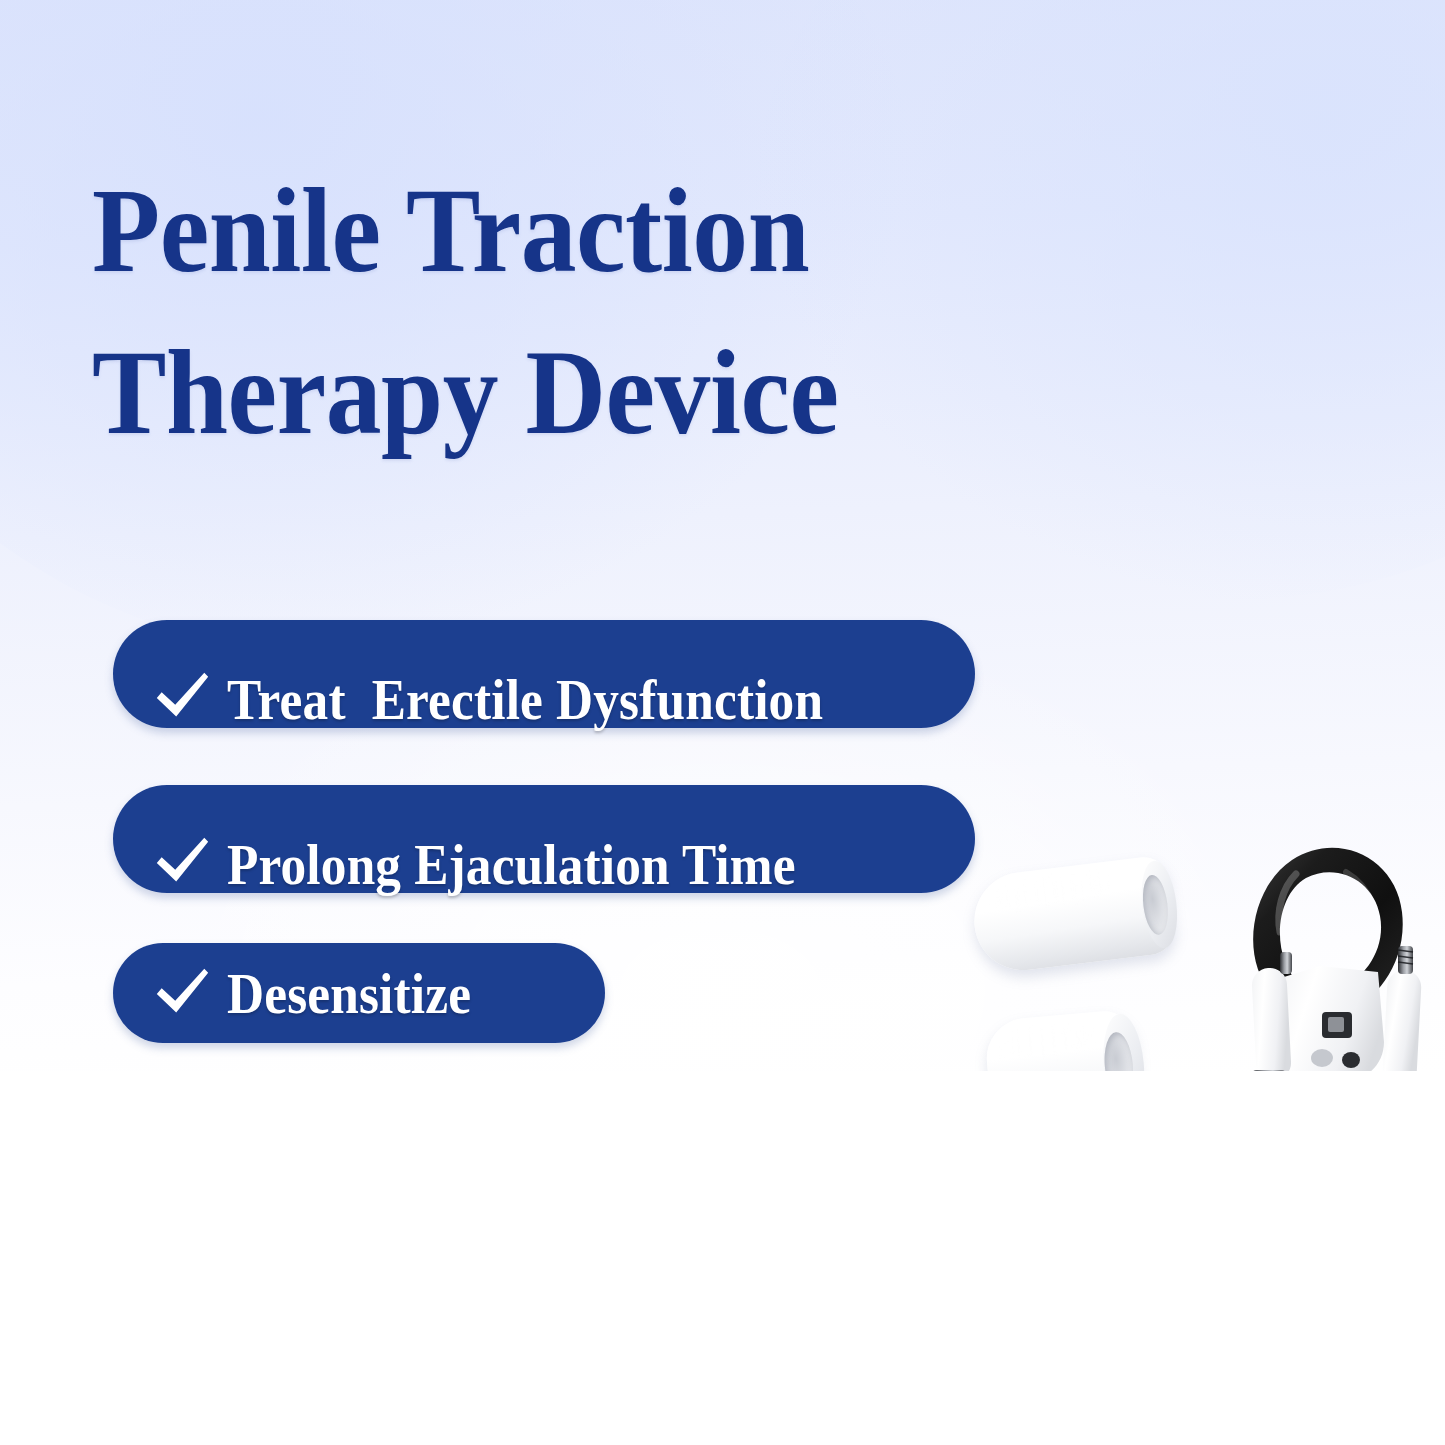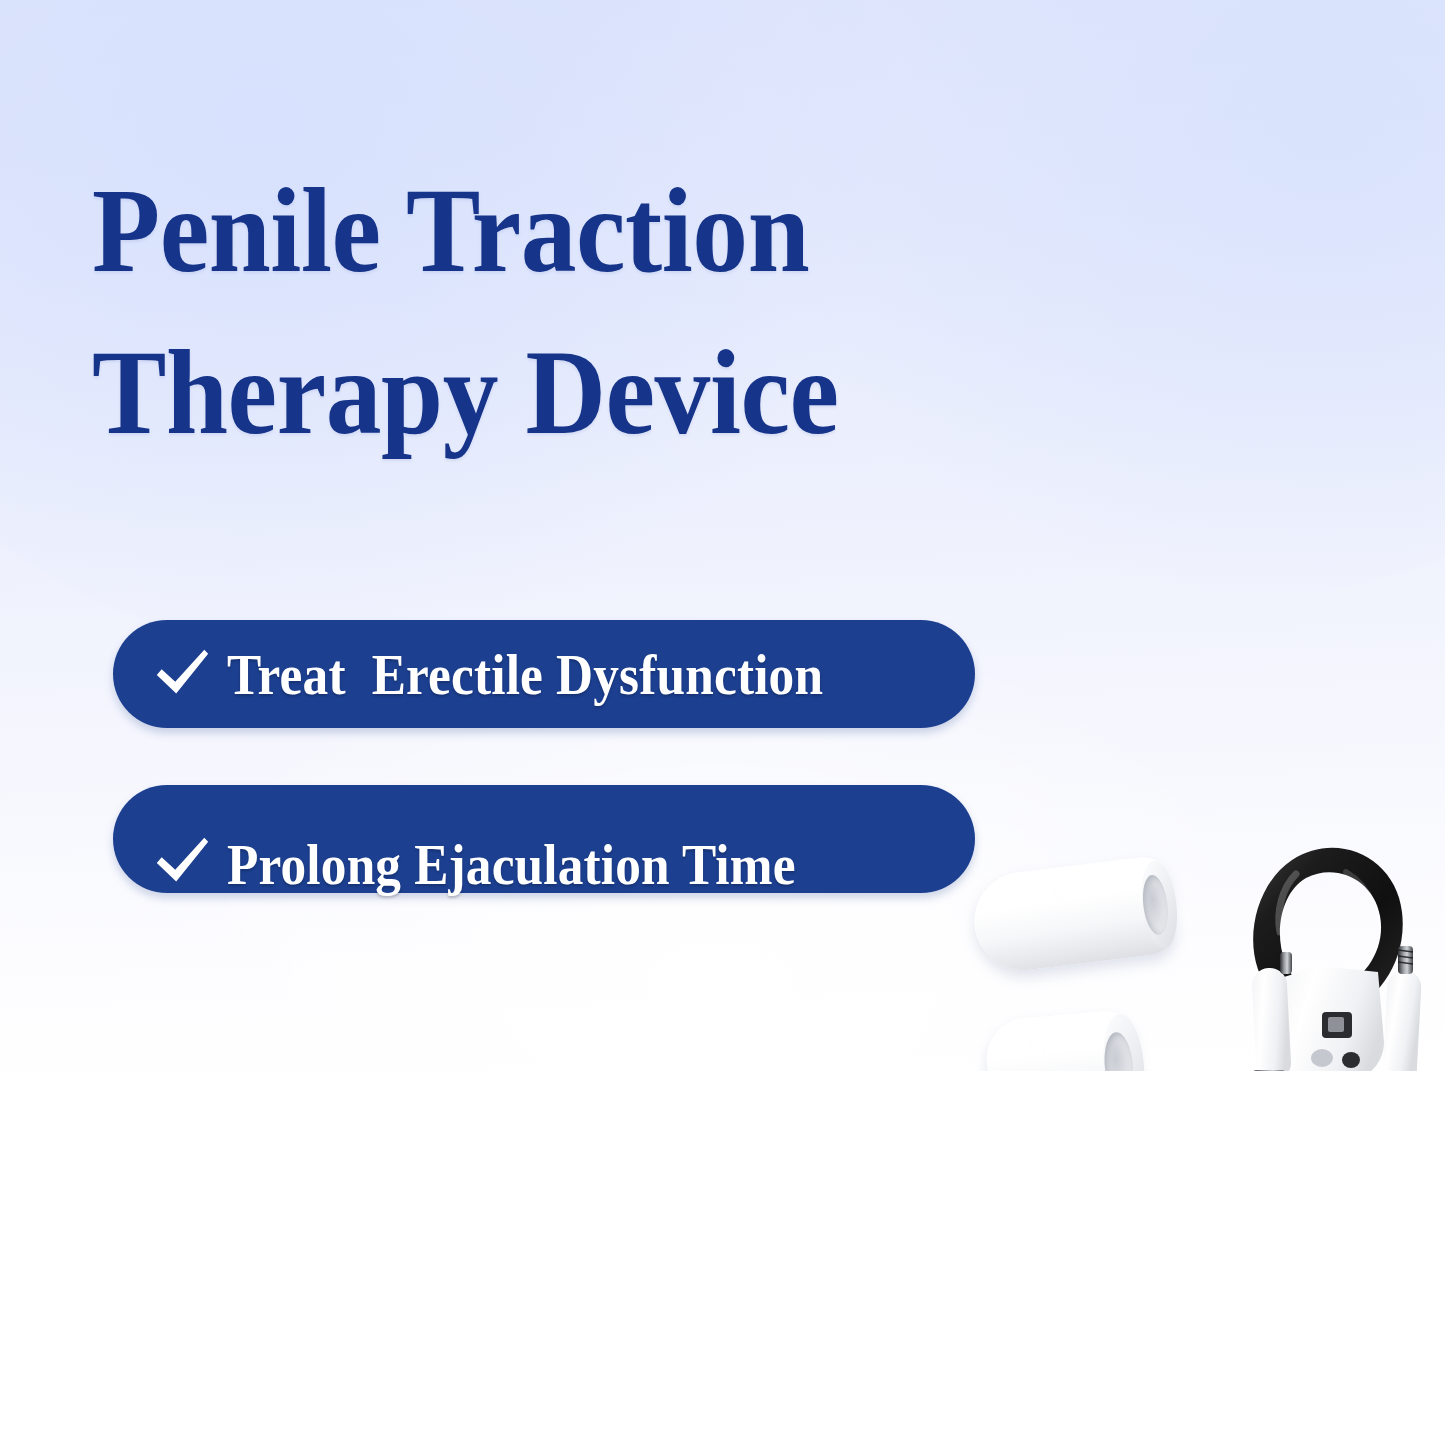--- a/index.html
+++ b/index.html
@@ -156,35 +156,41 @@
 
   <div class="bg-sheen sheen-a"></div>
   <div class="bg-sheen sheen-b"></div>
   <div class="bg-sheen sheen-c"></div>
 
   <div id="headline">Penile Traction
 Therapy Device</div>
 
   <div id="benefits">
 
-    <div class="pill" id="pill-0" style="width: 862px; height: 108px; margin-top: 0px;">
+    <div class="pill" id="pill-0" style="width: 862px; height: 108px; margin-top: 0px; align-items: flex-end;">
       <svg class="pill-check svg-block" viewBox="0 0 64 64">
         <path d="M6 33 L11 27 L25 40 L55 7 L59 11 L26 52 Z" fill="#ffffff"></path>
       </svg>
       <span class="pill-label">Treat  Erectile Dysfunction</span>
     </div>
 
     <div class="pill" id="pill-1" style="width: 862px; height: 108px; margin-top: 57px; align-items: flex-end;">
       <svg class="pill-check svg-block" viewBox="0 0 64 64">
         <path d="M6 33 L11 27 L25 40 L55 7 L59 11 L26 52 Z" fill="#ffffff"></path>
       </svg>
       <span class="pill-label">Prolong Ejaculation Time</span>
     </div>
 
 
+    <div class="pill" id="pill-3" style="width: 492px; height: 100px; margin-top: 50px;">
+      <svg class="pill-check svg-block" viewBox="0 0 64 64">
+        <path d="M6 33 L11 27 L25 40 L55 7 L59 11 L26 52 Z" fill="#ffffff"></path>
+      </svg>
+      <span class="pill-label">Desensitize</span>
+    </div>
 
   </div>
 
   <div id="product">
 
     <div class="sleeve" style="left:44px; top:36px; width:198px; height:98px; transform:rotate(-7deg);">
       <div class="sleeve-gloss"></div>
       <div class="sleeve-rim" style="right:-5px; top:5px; width:34px; height:88px;"></div>
       <div class="sleeve-bore" style="right:4px; top:19px; width:24px; height:60px;"></div>
     </div>

